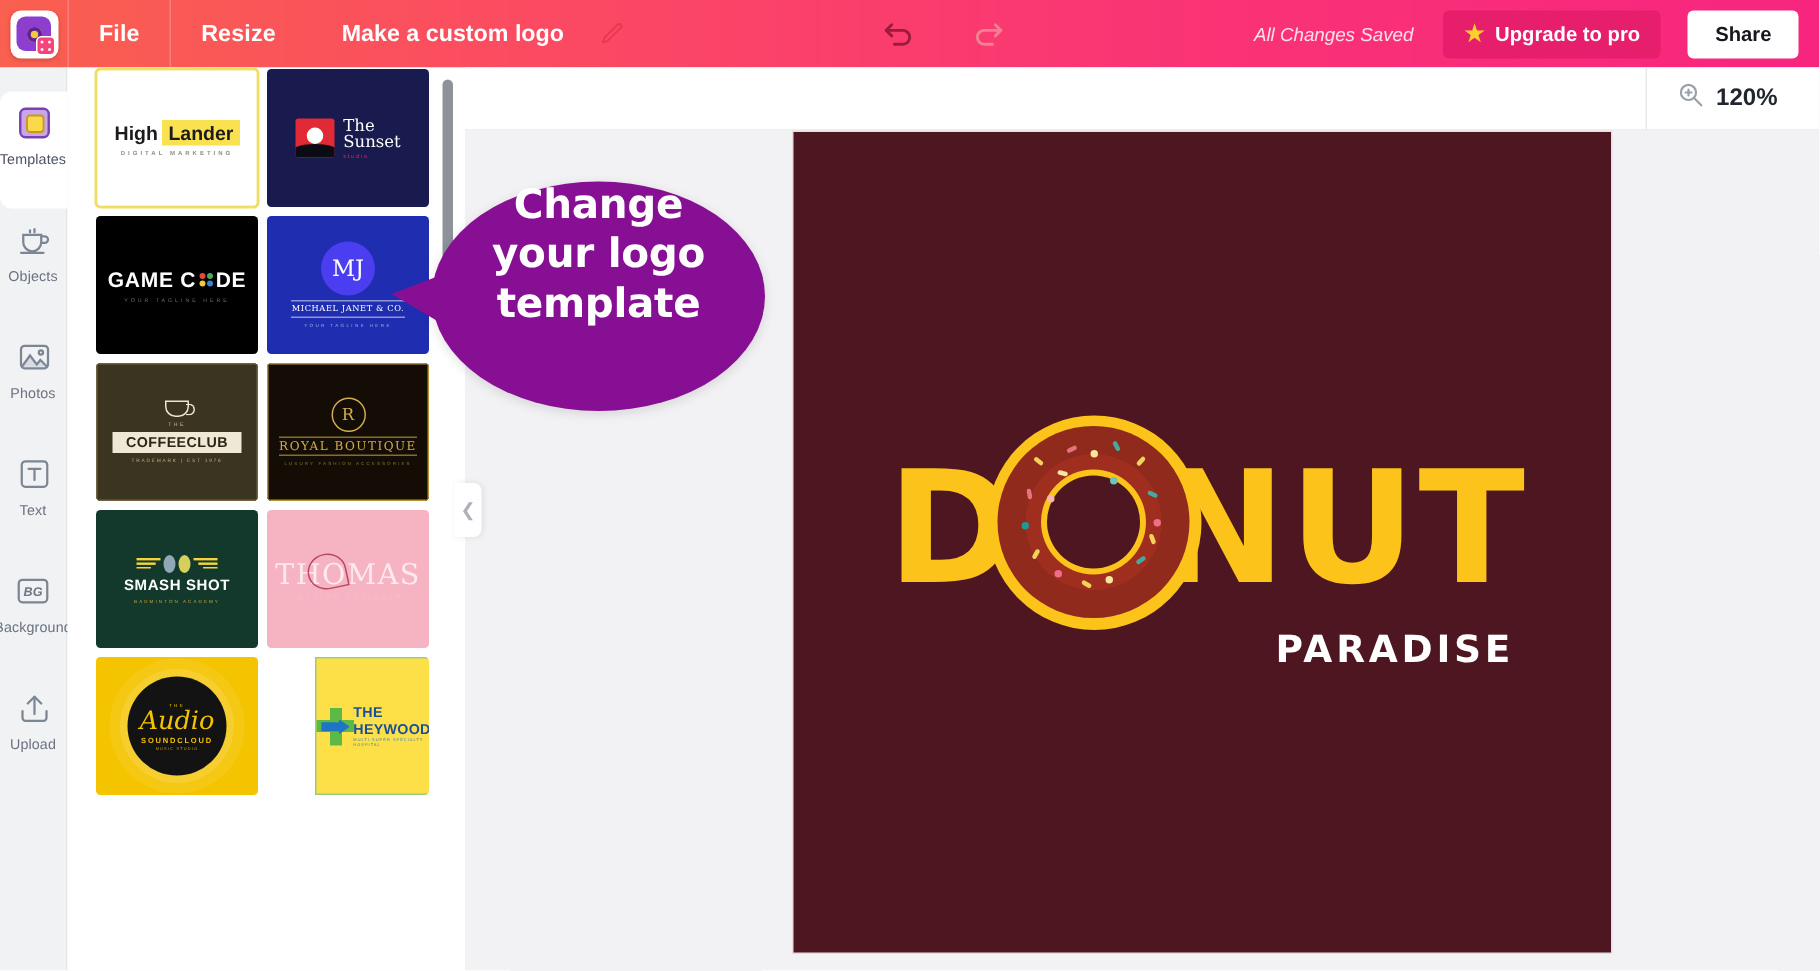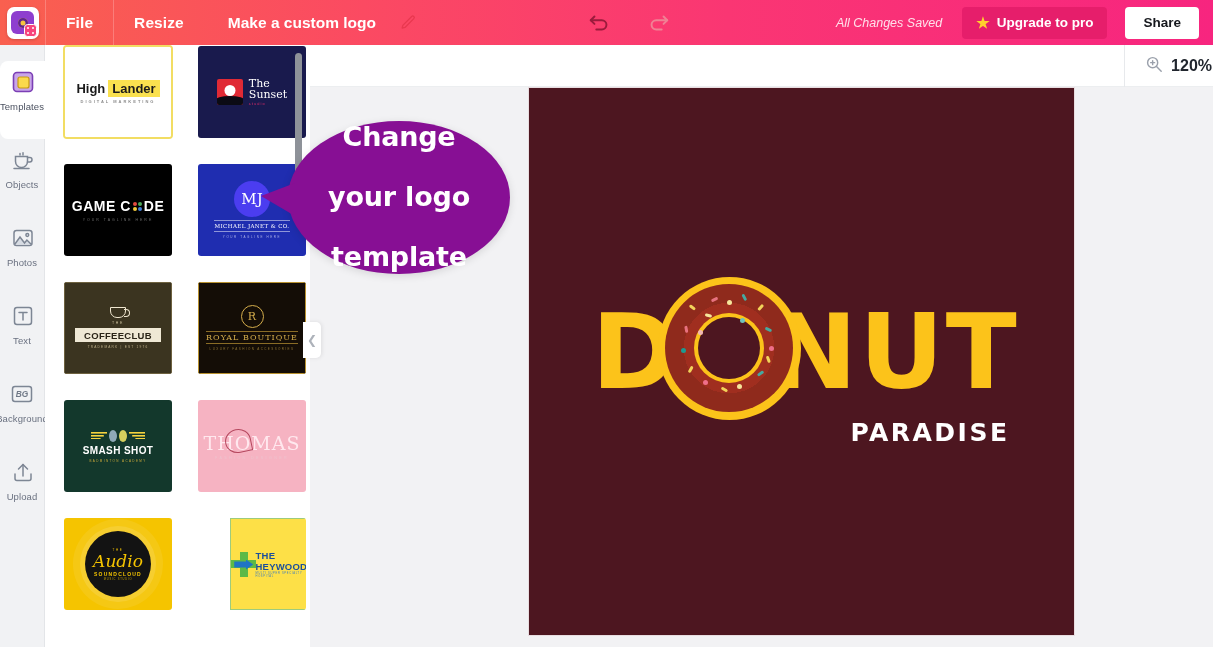--- a/index.html
+++ b/index.html
@@ -102,21 +102,21 @@
 
   
   .panel {
     position: absolute; left: 45px; top: 45px; width: 265px; height: 602px;
     background: #ffffff; overflow: hidden;
   }
   .panel-title {
     font-size: 14.5px; color: #32373f; padding: 18px 0 14px 16px; font-weight: 400;
   }
   .thumb-grid {
-    display: grid; grid-template-columns: 110px 110px; gap: 24px;
+    display: grid; grid-template-columns: 110px 110px; gap: 4px;
     padding: 0 0 0 18px;
   }
   .thumb {
     width: 110px; height: 94px; border-radius: 4px; overflow: hidden;
     position: relative; cursor: pointer; background: #fff;
     display: flex; align-items: center; justify-content: center;
     border: 1.5px solid transparent;
   }
   .thumb.selected { border: 2px solid #f2dd63; }
 
@@ -141,21 +141,21 @@
   .canvas-area {
     position: absolute; left: 310px; top: 45px; width: 903px; height: 602px;
     background: #f2f2f4;
   }
   .subbar {
     position: absolute; left: 0; top: 0; width: 903px; height: 42px;
     background: #fff; display: flex; align-items: center; justify-content: flex-end;
     border-bottom: 1px solid #eceef0;
   }
   .zoom-ctl {
-    display: flex; align-items: center; gap: 8px; padding-right: 1px;
+    display: flex; align-items: center; gap: 8px; padding-right: 28px;
     border-left: 1px solid #e7e9ec; height: 42px; padding-left: 20px; cursor: pointer;
   }
   .zoom-val { font-size: 16px; font-weight: 700; color: #21262e; }
 
   .canvas {
     position: absolute; left: 219px; top: 43px; width: 545px; height: 547px;
     background: #4d1620;
     box-shadow: 0 0 0 1px #e8dde0;
     overflow: hidden;
   }
@@ -198,23 +198,22 @@
     font-family: "DejaVu Sans", sans-serif;
     font-weight: 700; font-size: 25px; letter-spacing: 2.5px;
     color: #ffffff;
   }
 
   
   .callout {
     position: absolute; left: 288px; top: 121px;
     width: 222px; height: 153px; border-radius: 50%;
     background: #870f94; z-index: 9;
-    display: flex; flex-direction: column; align-items: center; justify-content: center;
+    display: flex; flex-direction: column; align-items: center; 
     box-shadow: 0 2px 8px rgba(0,0,0,.12);
-    gap: 27px;
   }
   .callout-txt {
     color: #fff; font-size: 27px; font-weight: 700; line-height: 1.22;
     text-align: center; letter-spacing: -.2px;
     font-family: "DejaVu Sans", sans-serif;
   }
   .callout-tail {
     position: absolute; left: -27px; top: 62px;
     width: 0; height: 0;
     border-top: 13px solid transparent;

